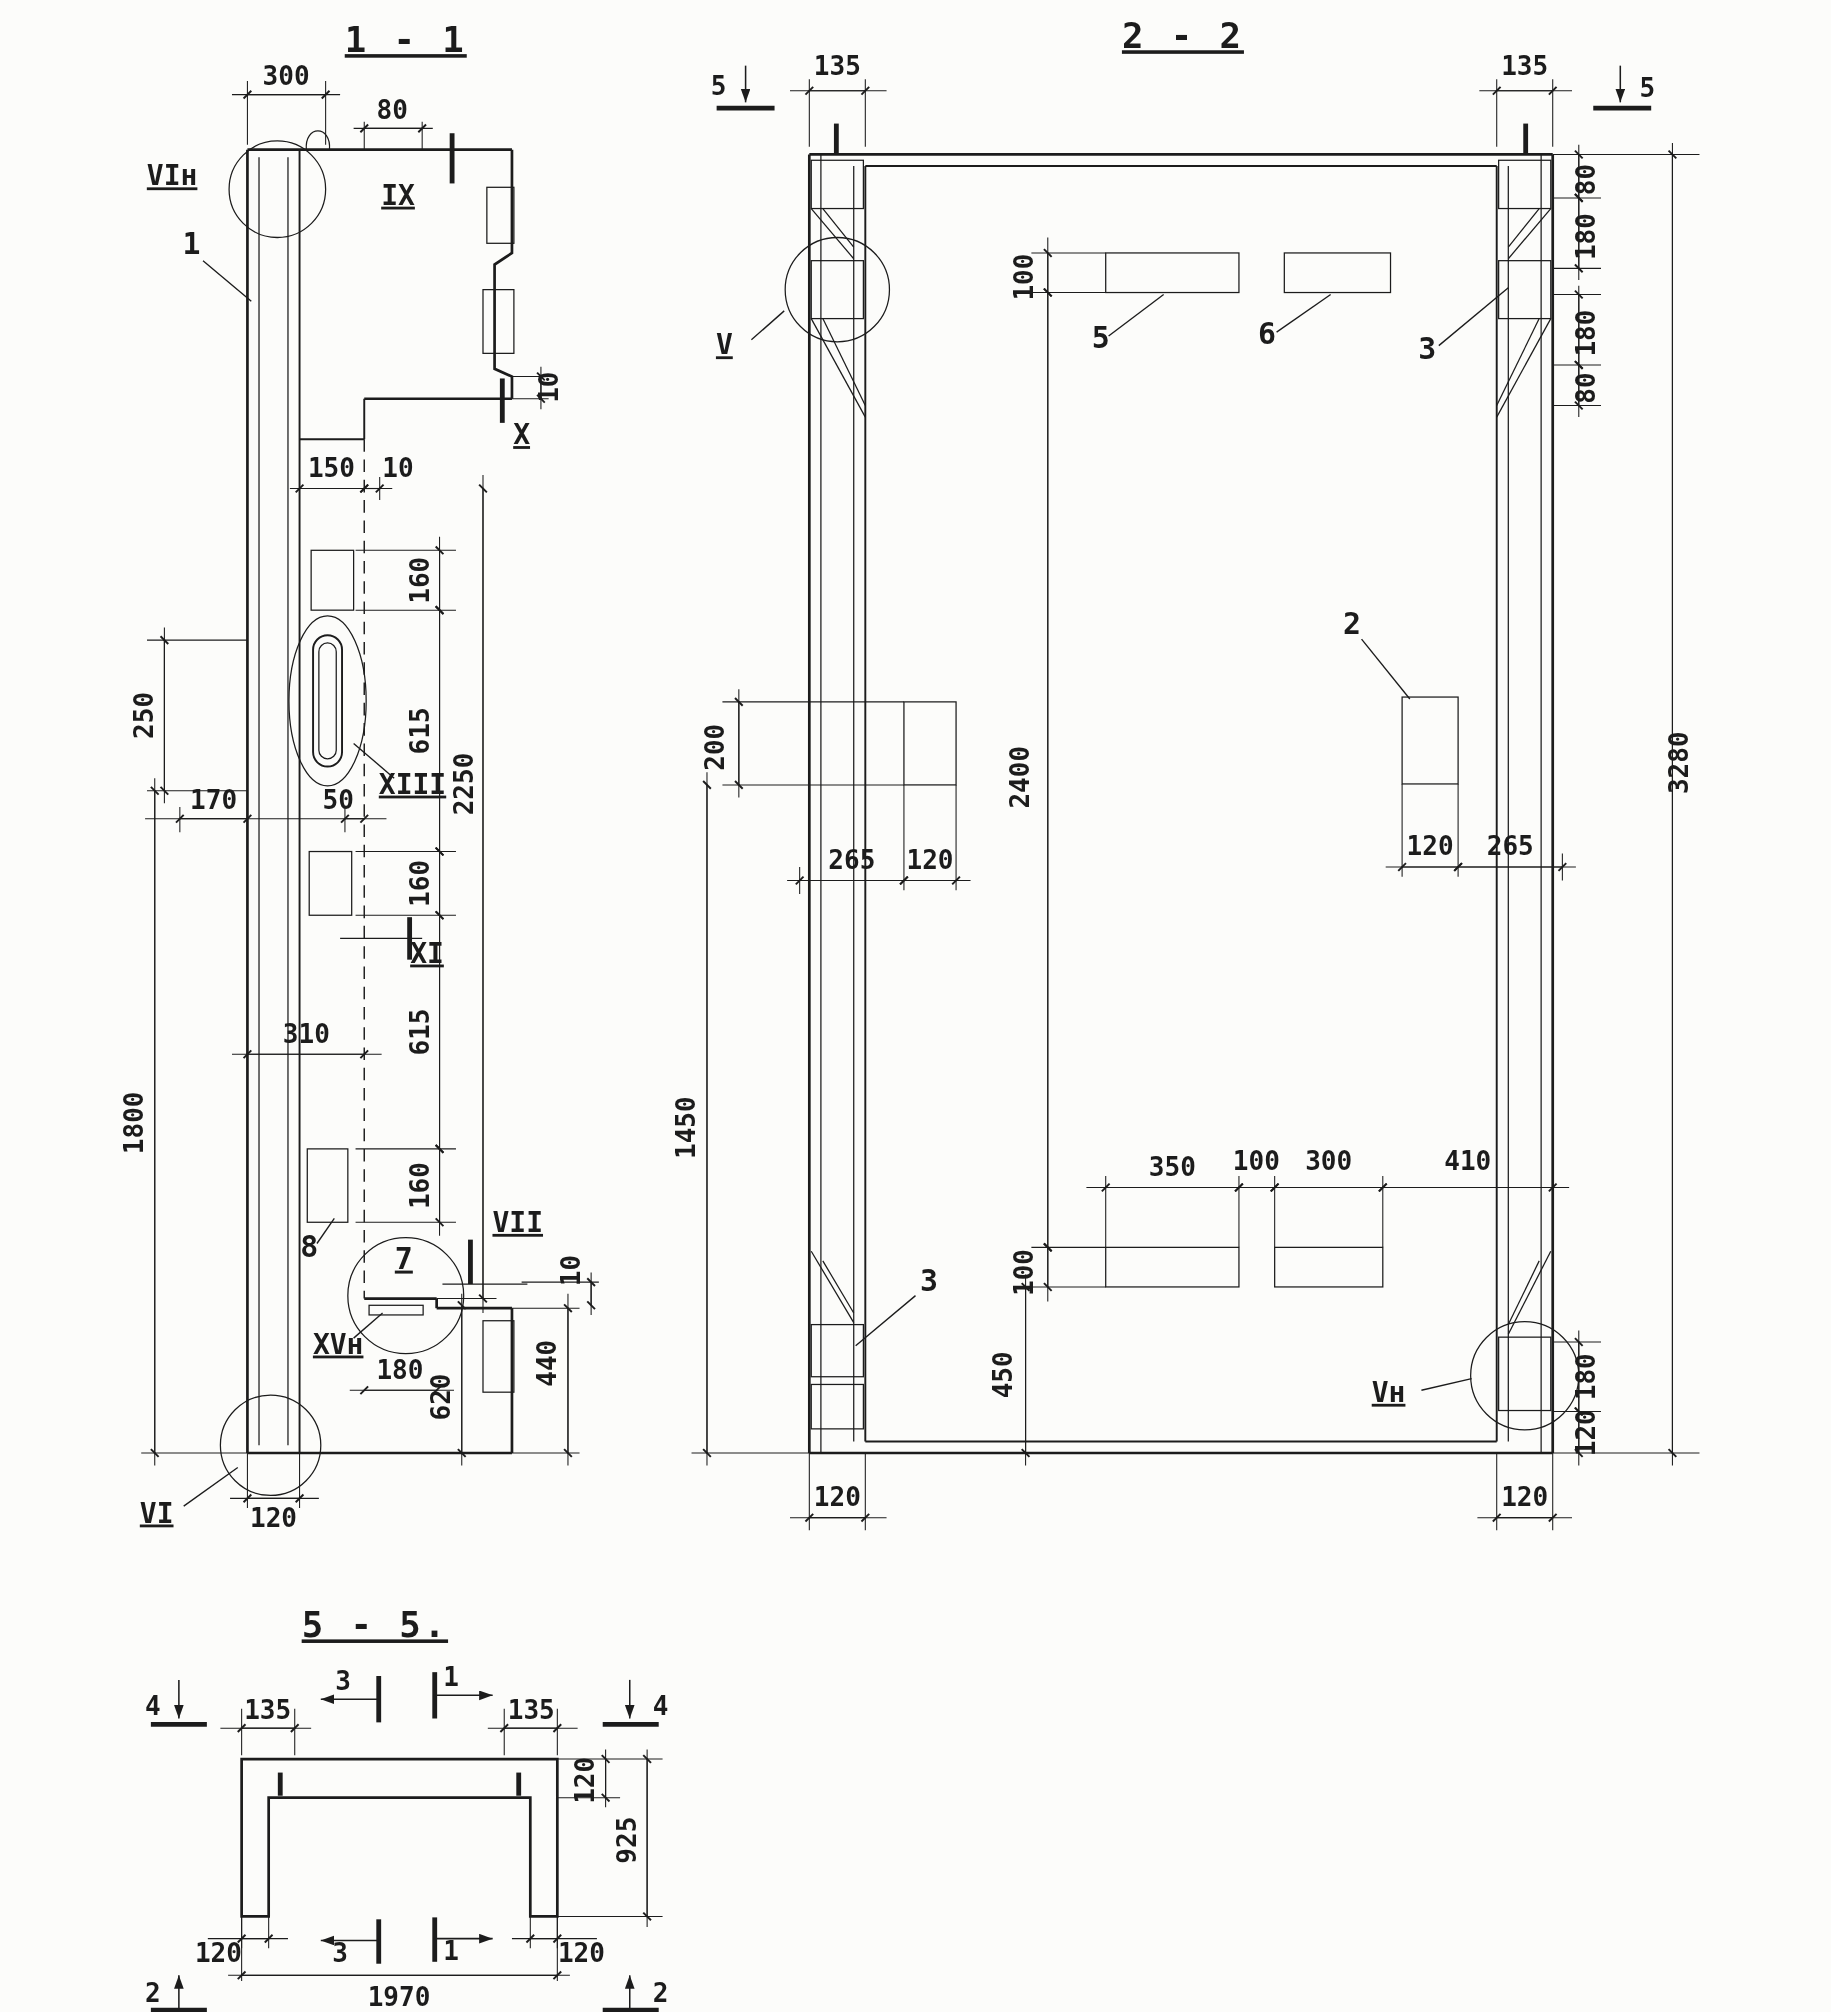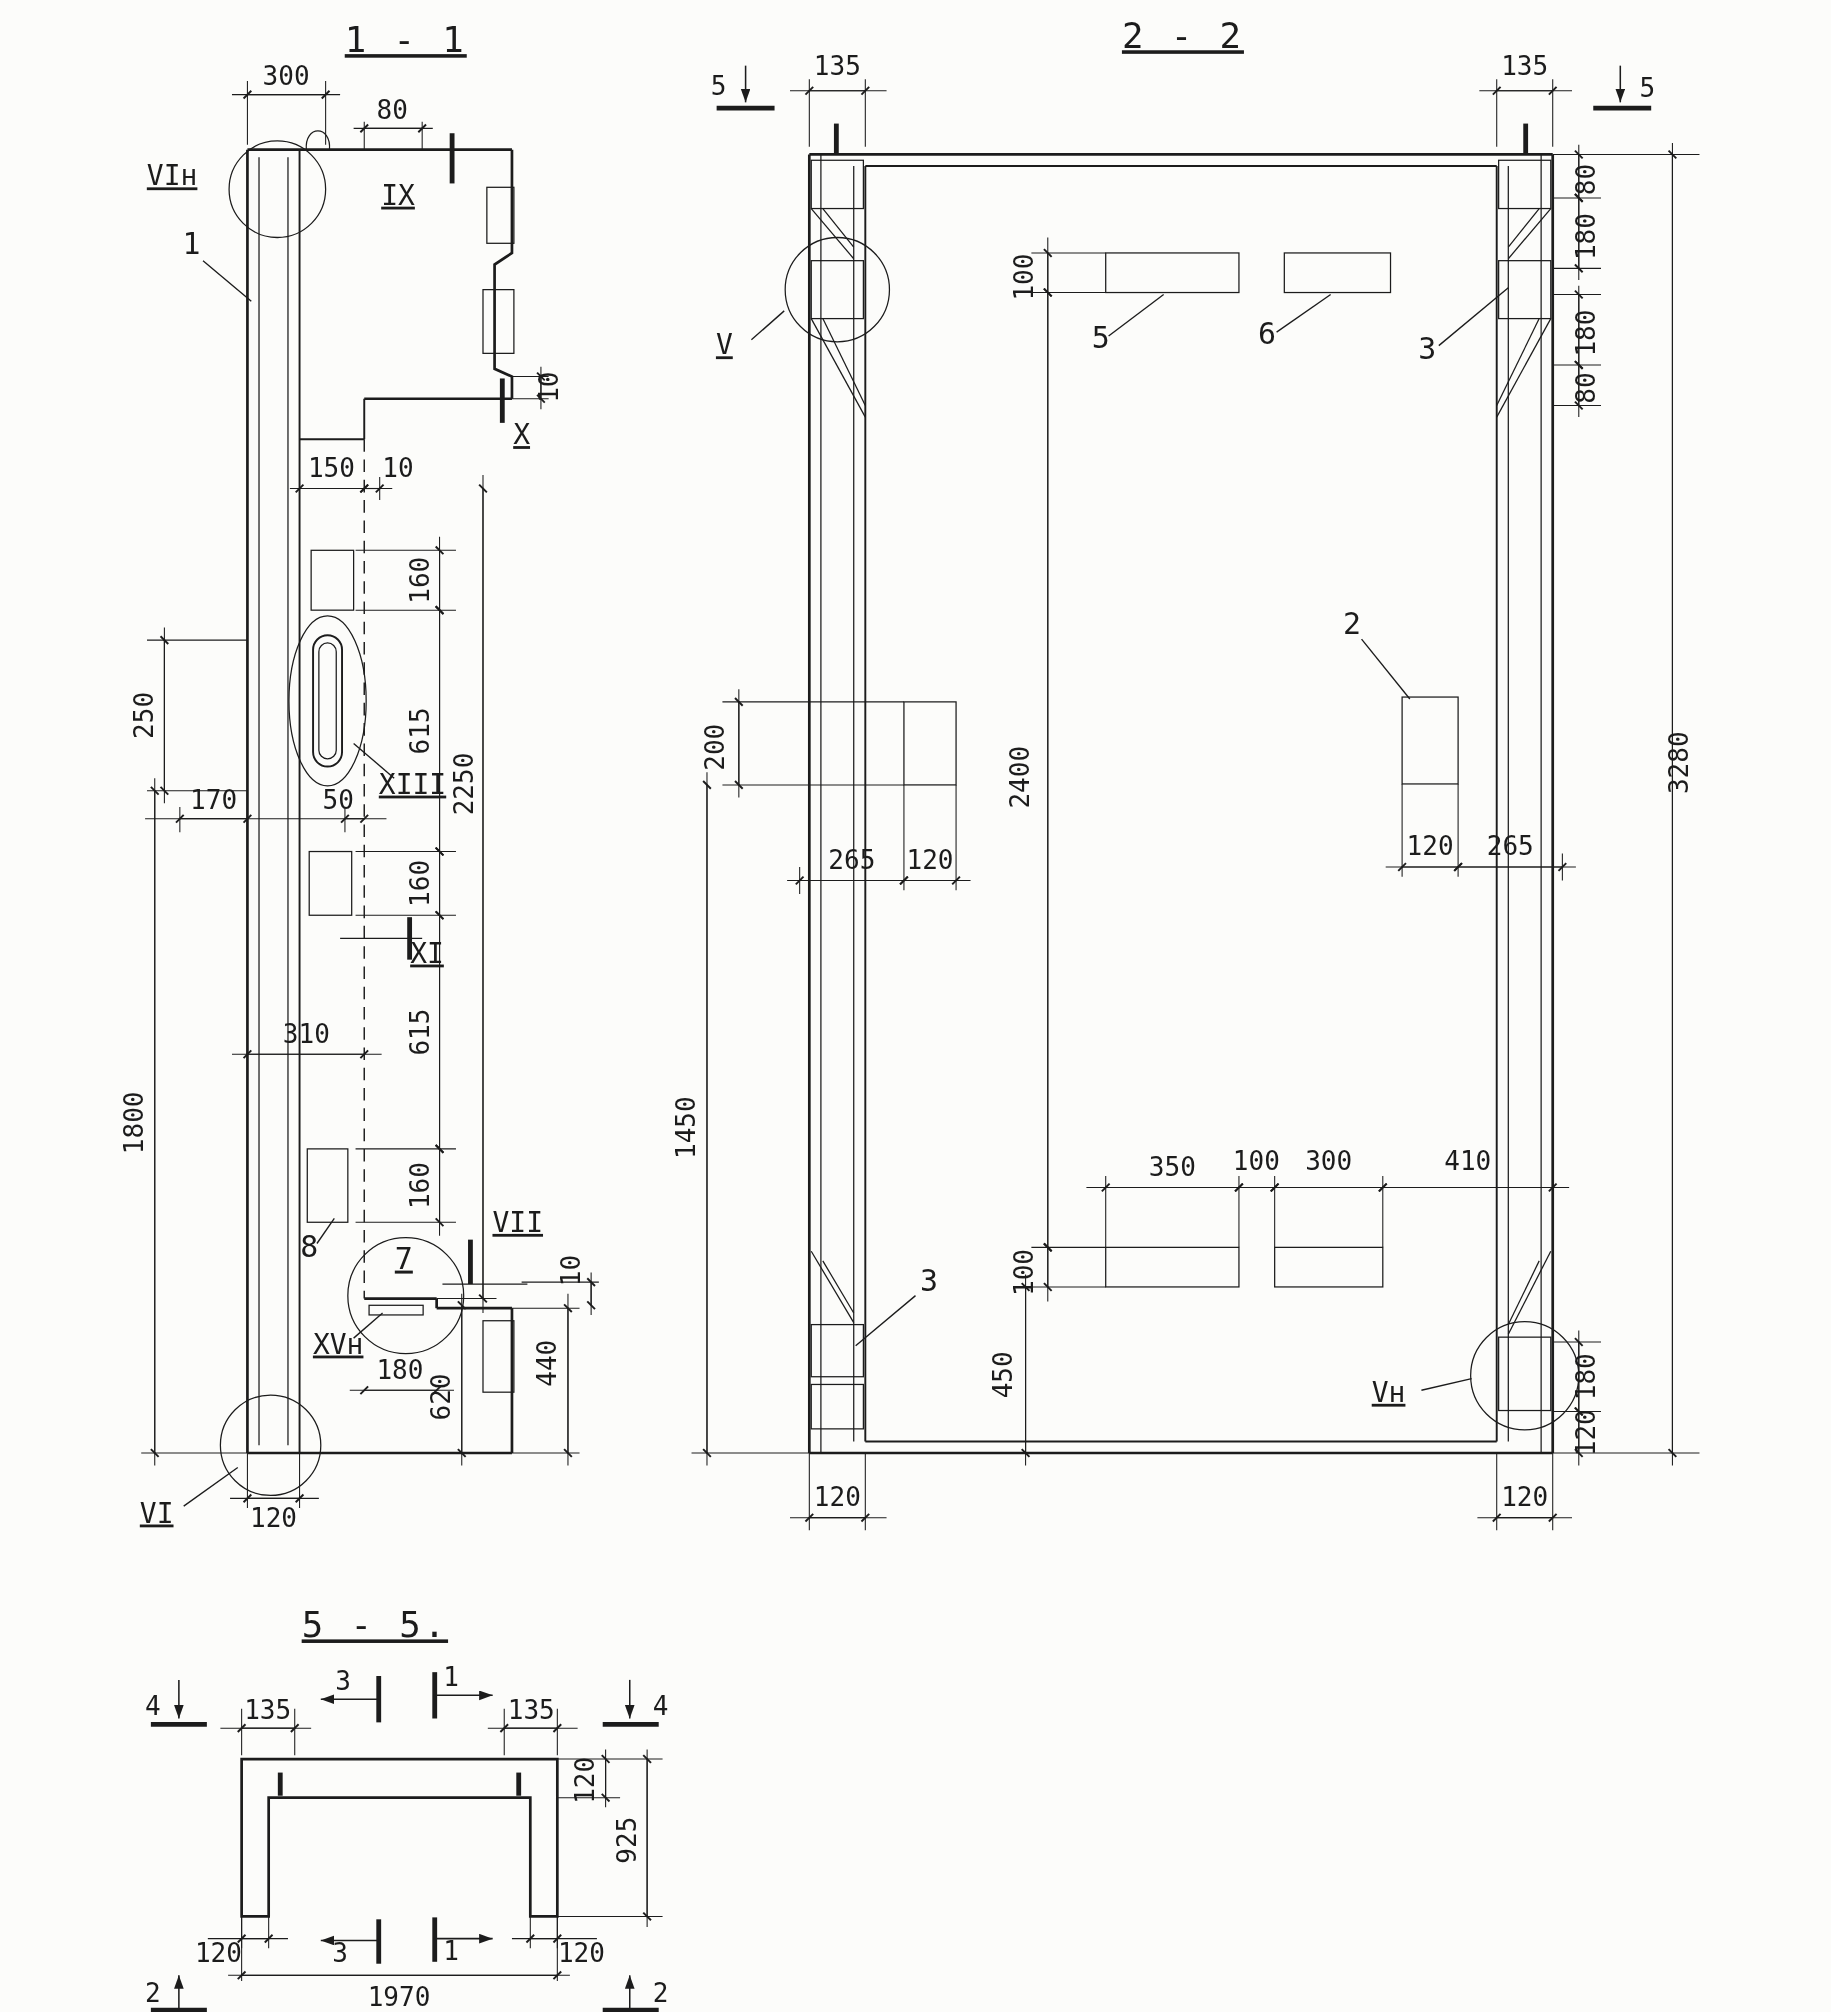--- a/index.html
+++ b/index.html
@@ -1,16 +1,16 @@
 <!DOCTYPE html>
 <html><head>
 <meta charset="utf-8">
 <style>
   html,body{margin:0;padding:0;background:#e8e8e6;}
-  .stage{position:relative;width:1832px;height:2012px;background:#fcfcfa;margin:0 auto;overflow:hidden;}
+  .stage{position:relative;width:1832px;height:2012px;background:#fcfcfa;margin:0 auto;overflow:hidden;font-weight:bold;}
   svg{display:block;width:100%;height:100%;}
   
   .w3{stroke-width:2.8}
   .w2{stroke-width:2}
   .w1{stroke-width:1.3}
   .ext{stroke-width:1.1}
   .lead{stroke-width:1.4}
   .hv{stroke-width:5}
   .dash{stroke-width:1.5;stroke-dasharray:13 8}
   .dim{stroke-width:1.2;marker-start:url(#tick);marker-end:url(#tick)}

